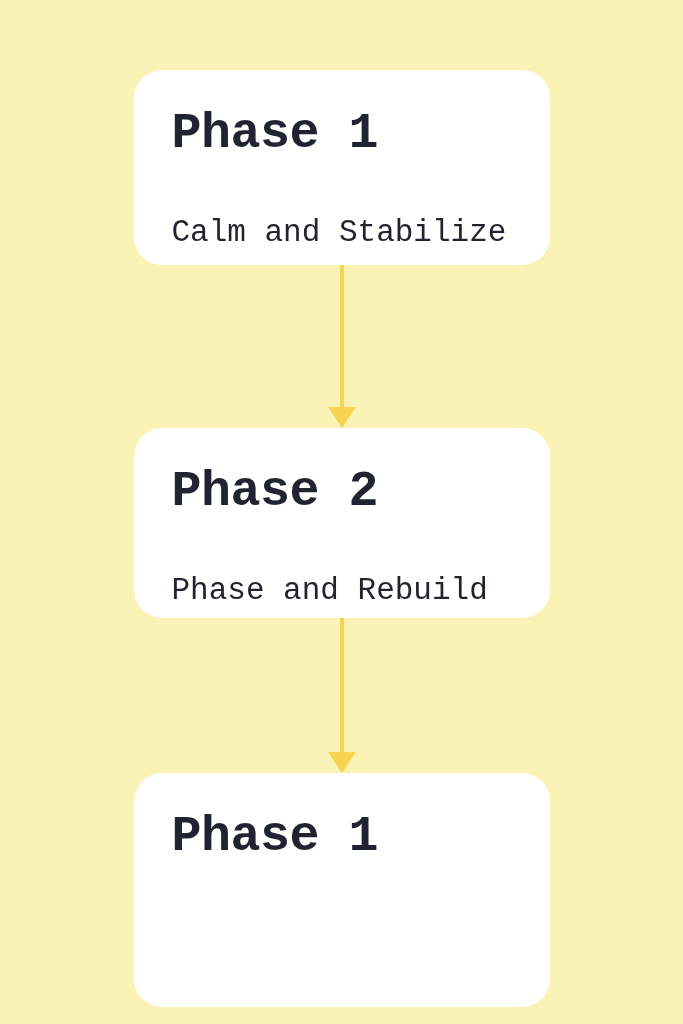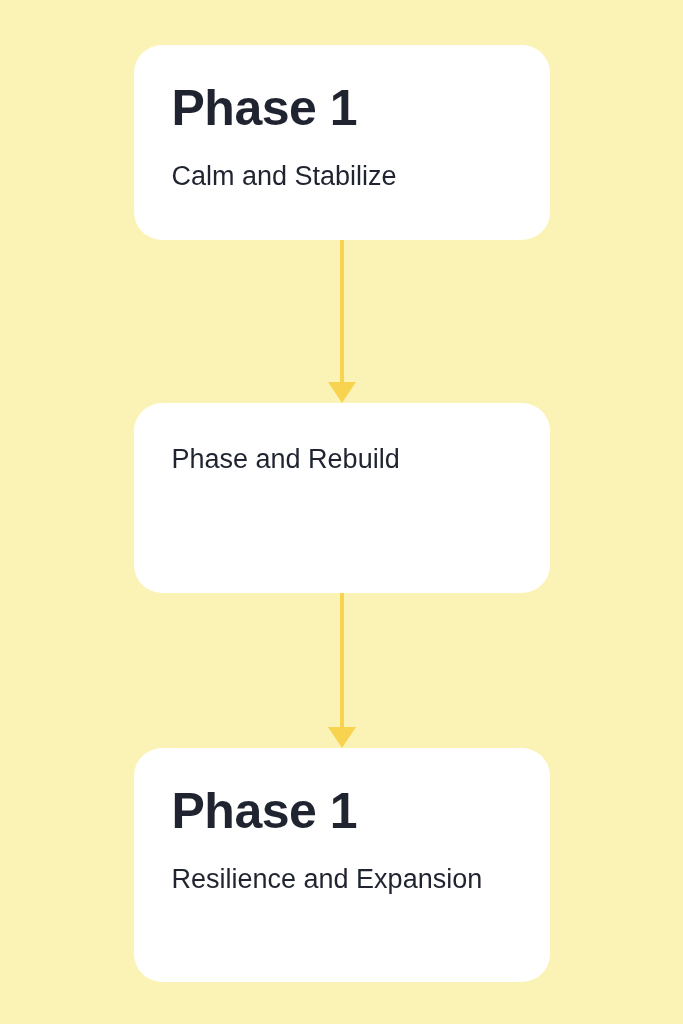--- a/index.html
+++ b/index.html
@@ -11,45 +11,47 @@
   *{margin:0;padding:0;box-sizing:border-box;}
   html,body{width:683px;height:1024px;}
   body{
     background:var(--bg);
     font-family:"Liberation Sans","DejaVu Sans",sans-serif;
     overflow:hidden;
   }
   .canvas{
     width:683px;height:1024px;
     display:flex;flex-direction:column;align-items:center;
-    padding-top:45px;
+    padding-top:70px;
+    font-family:Liberation Mono, monospace;
   }
   .card{
     width:416px;
     background:var(--card);
     border-radius:28px;
     padding:36px 38px;
   }
   .card-1{height:195px;}
   .card-2{height:190px;}
   .card-3{height:234px;}
   .phase-title{
     font-size:50px;
     font-weight:bold;
     letter-spacing:-0.5px;
     color:var(--text);
     line-height:1.1;
     margin-bottom:20px;
   }
   .phase-subtitle{
-    font-size:27px;
+    font-size:31px;
     font-weight:normal;
     color:var(--text);
     line-height:1.55;
     max-width:340px;
+    margin-top:48px;
   }
   .arrow{
     display:flex;flex-direction:column;align-items:center;
     flex:0 0 auto;
   }
   .arrow-1{height:163px;}
   .arrow-2{height:155px;}
   .arrow-line{
     width:4px;
     flex:1 1 auto;
@@ -71,26 +73,26 @@
     <h2 class="phase-title">Phase 1</h2>
     <p class="phase-subtitle">Calm and Stabilize</p>
   </section>
 
   <div class="arrow arrow-1">
     <div class="arrow-line"></div>
     <div class="arrow-head"></div>
   </div>
 
   <section class="card card-2">
+    <h2 class="phase-title">Phase 2</h2>
     <p class="phase-subtitle">Phase and Rebuild</p>
   </section>
 
   <div class="arrow arrow-2">
     <div class="arrow-line"></div>
     <div class="arrow-head"></div>
   </div>
 
   <section class="card card-3">
     <h2 class="phase-title">Phase 1</h2>
-    <p class="phase-subtitle">Resilience and Expansion</p>
   </section>
 
 </div>
 
 </body></html>

